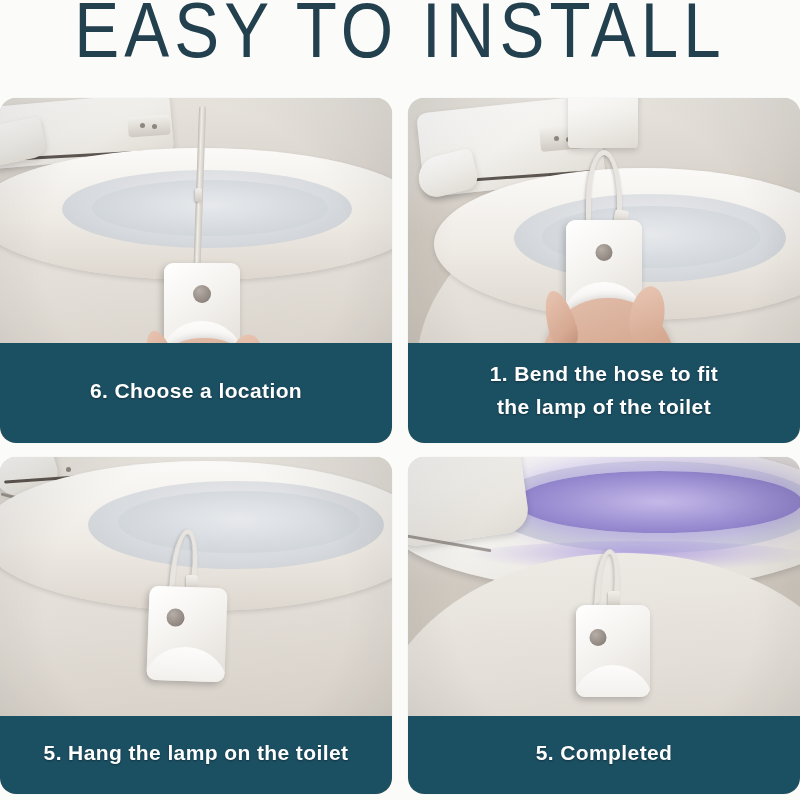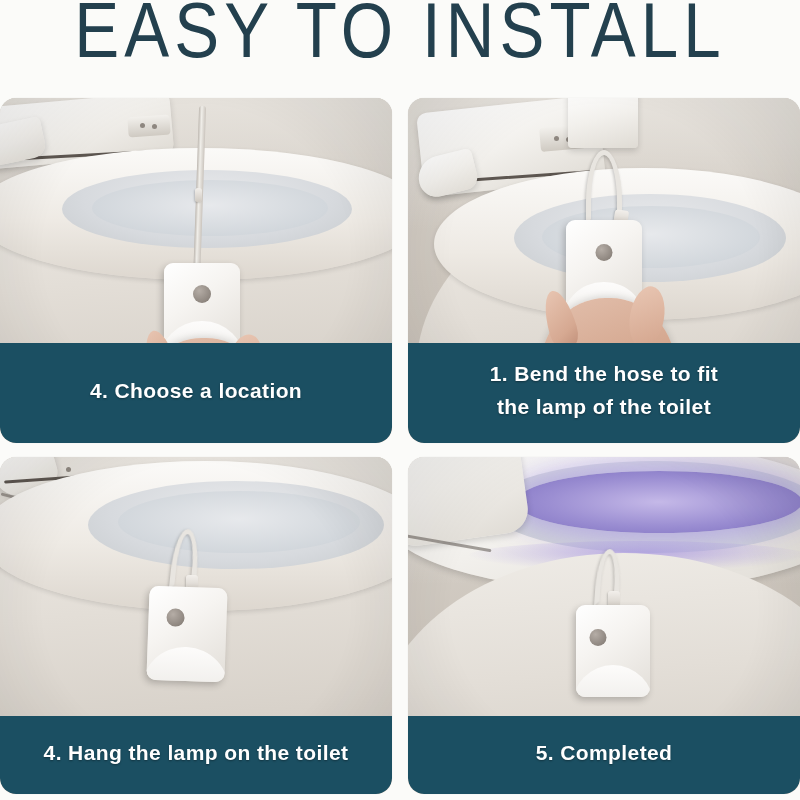--- a/index.html
+++ b/index.html
@@ -262,21 +262,21 @@
 
       <div class="hand" style="left:140px; top:240px; width:128px; height:110px;"></div>
       <div class="finger" style="left:146px; top:232px; width:28px; height:56px; transform:rotate(-14deg);"></div>
       <div class="thumb" style="left:228px; top:236px; width:34px; height:58px; transform:rotate(12deg);"></div>
 
       <div class="soft"></div>
       <div class="vignette"></div>
     </div>
 
     <div class="caption tall">
-      <span class="line">4. Choose a location</span>
+      <span class="line">6. Choose a location</span>
     </div>
   </div>
 
   <div class="panel">
     <div class="photo">
       <div class="wall"></div>
       <div class="wall-light"></div>
 
       <div class="seat-lid" style="left:12px; top:6px; width:182px; height:84px; transform:rotate(-6deg);"></div>
       <div class="hinge" style="left:132px; top:28px; width:46px; height:24px; transform:rotate(-5deg);"></div>
@@ -334,21 +334,21 @@
       <div class="device" style="left:148px; top:130px; width:78px; height:94px; transform:rotate(2deg);">
         <div class="sensor" style="top:22px; left:34%; width:18px; height:18px;"></div>
         <div class="diffuser" style="bottom:-18px; height:52px;"></div>
       </div>
 
       <div class="soft"></div>
       <div class="vignette"></div>
     </div>
 
     <div class="caption short">
-      <span class="line">4. Hang the lamp on the toilet</span>
+      <span class="line">5. Hang the lamp on the toilet</span>
     </div>
   </div>
 
   <div class="panel">
     <div class="photo">
       <div class="wall"></div>
       <div class="wall-light"></div>
 
       <div class="seat-lid" style="left:-24px; top:-14px; width:470px; height:148px; border-radius:50%;"></div>
       <div class="bowl-inner" style="left:82px; top:4px; width:330px; height:92px;"></div>

